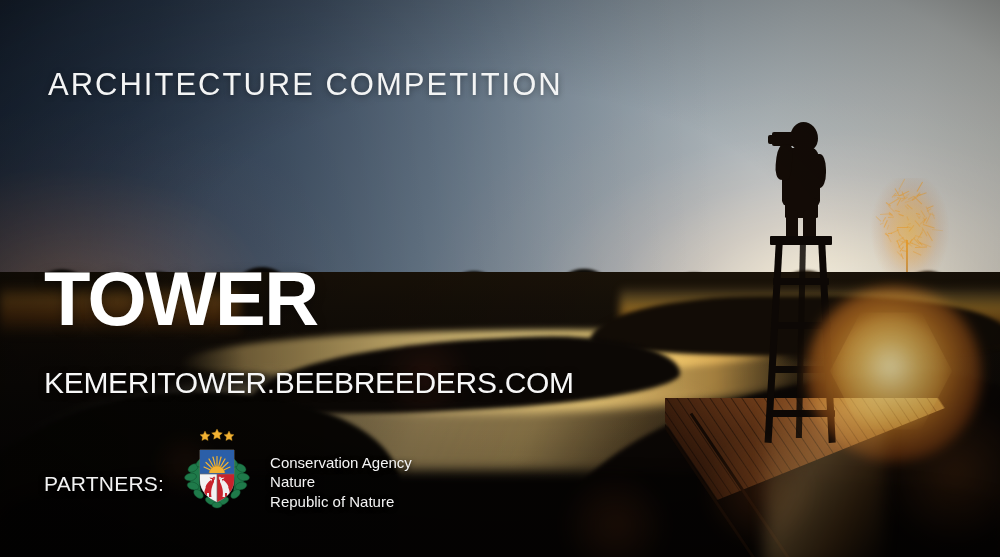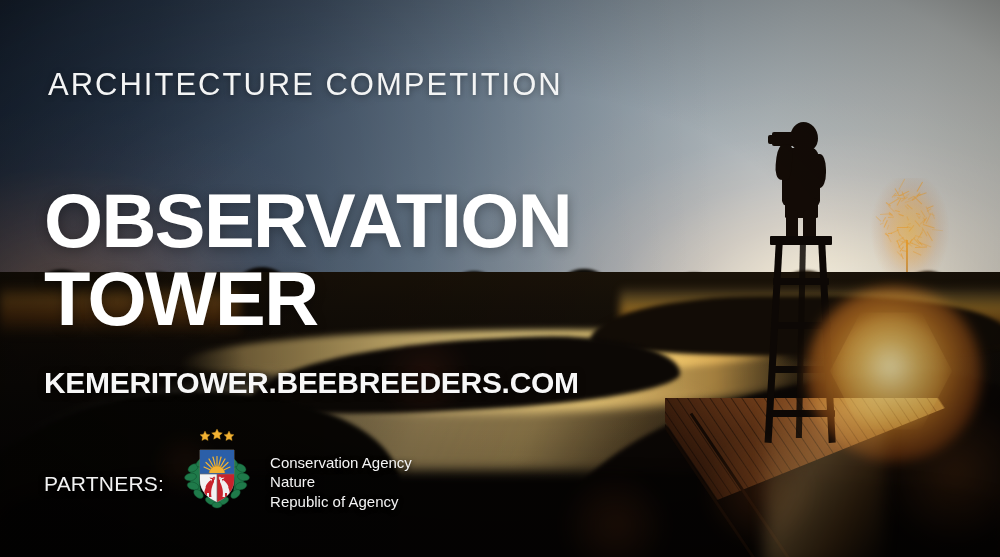--- a/index.html
+++ b/index.html
@@ -300,21 +300,21 @@
   }
   .title3{
     position:absolute;left:44px;top:263px;
     font-size:76px;font-weight:700;letter-spacing:-1.6px;
     color:#ffffff;line-height:0.96;
     text-shadow:0 2px 12px rgba(0,0,0,0.32);
     white-space:nowrap;
   }
   .url{
     position:absolute;left:44px;top:368px;
-    font-size:30px;font-weight:700;letter-spacing:-0.3px;
+    font-size:30px;font-weight:400;letter-spacing:-0.3px;
     color:#f7f7f7;line-height:1;
     text-shadow:0 1px 7px rgba(0,0,0,0.55);
     white-space:nowrap;
   }
 
   .partners{
     position:absolute;left:44px;top:428px;
     display:flex;align-items:center;gap:16px;
   }
   .partners-label{
@@ -503,21 +503,20 @@
   <div class="flare flare-hex"></div>
 
   <div class="layer vignette"></div>
   <div class="layer textscrim"></div>
 
   <div class="content">
 
     <div class="eyebrow">ARCHITECTURE  COMPETITION</div>
 
 
-    <div class="title2">OBSERVATION</div>
 
     <div class="title3">TOWER</div>
 
     <a class="url" href="#" style="text-decoration:none;">KEMERITOWER.BEEBREEDERS.COM</a>
 
     <div class="partners">
 
       <div class="partners-label">PARTNERS:</div>
 
       <svg class="partner-logo" viewBox="0 0 148 172">
@@ -596,17 +595,17 @@
 
             <line x1="74" y1="92" x2="74" y2="152" stroke="#6e6e6e" stroke-width="1.4"></line>
             <line x1="38" y1="92" x2="110" y2="92" stroke="#6e6e6e" stroke-width="1.4"></line>
           </g>
         </g>
       </svg>
 
       <div class="partner-text">
         <div>Conservation Agency</div>
         <div>Nature</div>
-        <div>Republic of Agency</div>
+        <div>Republic of Nature</div>
       </div>
     </div>
   </div>
 </div>
 
 </body></html>

